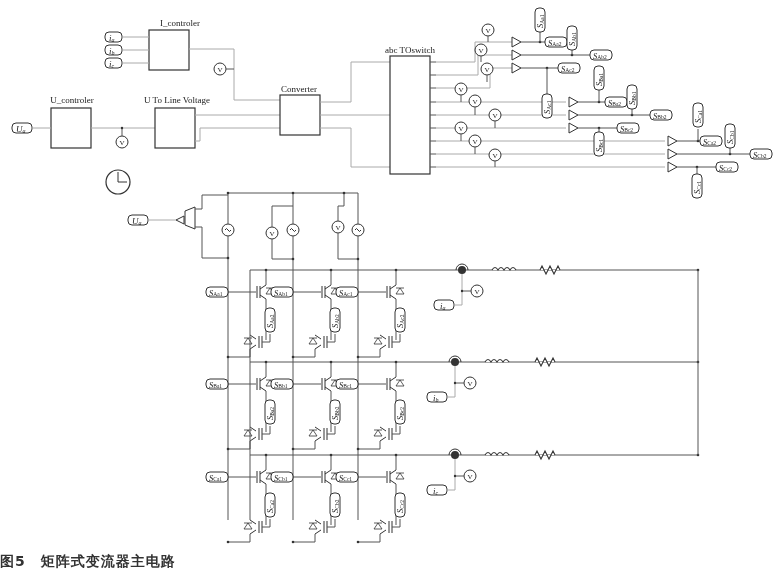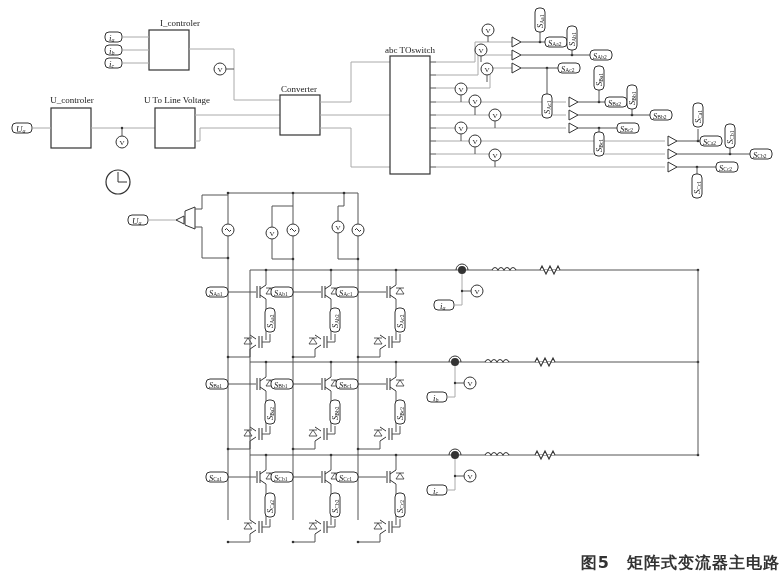--- a/index.html
+++ b/index.html
@@ -4,21 +4,21 @@
 <style>
   html,body{margin:0;padding:0;background:#ffffff;}
   body{width:780px;height:581px;position:relative;overflow:hidden;font-family:"Liberation Serif",serif;}
   #canvas{position:absolute;left:0;top:0;width:780px;height:550px;}
   svg text{font-family:"Liberation Serif",serif;fill:#222;}
   .wire{stroke:#555;stroke-width:1;fill:none;}
   .wireL{stroke:#aaa;stroke-width:1;fill:none;}
   .blk{stroke:#333;stroke-width:1.2;fill:#fff;}
   .thin{stroke:#333;stroke-width:1;fill:#fff;}
   .dot{fill:#333;}
-  #caption{position:absolute;left:0;top:553px;width:780px;text-align:right;font-family:"DejaVu Sans",sans-serif;font-size:16px;font-weight:bold;color:#333;letter-spacing:1px;}
+  #caption{position:absolute;left:0;top:553px;width:780px;text-align:left;font-family:"DejaVu Sans",sans-serif;font-size:14px;font-weight:bold;color:#333;letter-spacing:1px;}
 </style>
 </head>
 <body>
 
 <svg id="canvas" viewBox="0 0 780 550" xmlns="http://www.w3.org/2000/svg">
 
   <g>
     <text x="180" y="26" font-size="9" text-anchor="middle">I_controler</text>
     <rect class="blk" x="149" y="30" width="40" height="40"></rect>
   </g>

